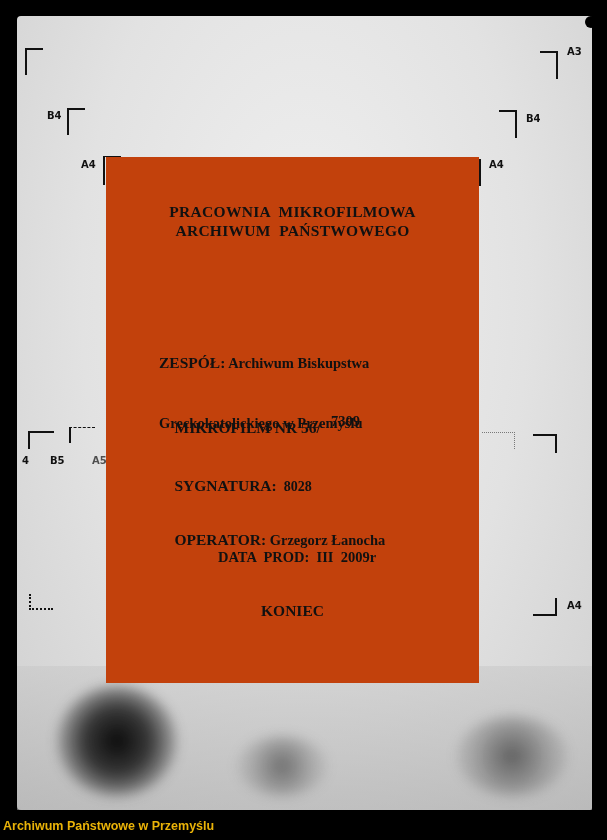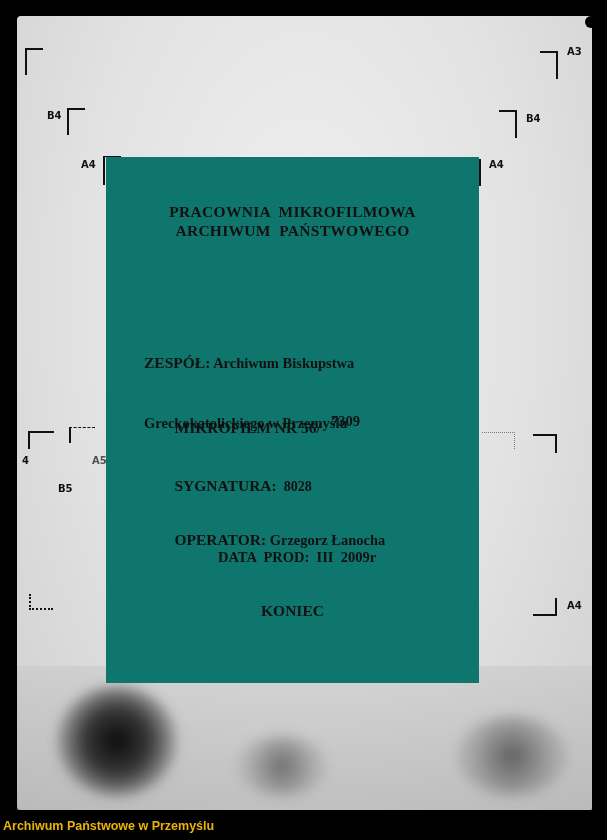--- a/index.html
+++ b/index.html
@@ -24,32 +24,32 @@
     background: radial-gradient(circle, rgba(30,30,30,0.6) 0%, rgba(80,80,80,0.25) 60%, rgba(0,0,0,0) 100%); }
   .bottom-gray {
     position: absolute; left: 0; top: 650px; width: 575px; height: 144px;
     background: linear-gradient(#c8c8c8, #a9a9a9);
     opacity: 0.55;
   }
   .notch { position: absolute; left: 568px; top: 0; width: 12px; height: 12px; background: #000; border-radius: 50%; }
 
   .card {
     position: absolute; left: 106px; top: 157px; width: 373px; height: 526px;
-    background: #0f766e;
+    background: #c2410c;
     color: #111;
   }
   .title {
     position: absolute; left: 0; top: 45px; width: 100%;
     text-align: center; font-weight: bold; font-size: 15.5px; line-height: 19px; letter-spacing: 0.3px;
   }
   .title div { white-space: pre; }
   .line { position: absolute; font-size: 15.5px; white-space: pre; }
   .line b { font-weight: bold; }
   .line .val { font-weight: bold; font-size: 14px; }
-  .zesp { left: 38px; top: 156px; line-height: 20px; font-size: 15.5px; }
+  .zesp { left: 53px; top: 156px; line-height: 20px; font-size: 15.5px; }
   .zesp .v { font-weight: bold; font-size: 14.5px; }
   .mikro { left: 53px; top: 244px; font-weight: bold; text-align: center; }
   .mikro .num { position: relative; top: -7px; left: 10px; font-weight: bold; font-size: 14.5px; }
   .syg { left: 53px; top: 302px; font-weight: bold; }
   .oper { left: 53px; top: 356px; font-weight: bold; }
   .oper .v { font-size: 14.5px; margin-top: 44px; }
   .data { left: 112px; top: 392px; font-weight: bold; font-size: 14.5px; }
   .koniec { left: 0; width: 100%; text-align: center; top: 445px; font-weight: bold; font-size: 15.5px; }
 
   .mark { position: absolute; border-color: #111; border-style: solid; }
@@ -81,21 +81,21 @@
 <span class="lbl" style="left:526px;top:113px;">B4</span>
 
 <span class="lbl" style="left:81px;top:159px;">A4</span>
 <div class="mark" style="left:103px;top:156px;width:16px;height:28px;border-width:1px 0 0 2px;"></div>
 <div class="mark" style="left:464px;top:159px;width:15px;height:26px;border-width:1px 2px 0 0;"></div>
 <span class="lbl" style="left:489px;top:159px;">A4</span>
 
 <div class="mark" style="left:28px;top:431px;width:24px;height:16px;border-width:2px 0 0 2px;"></div>
 <div class="mark" style="left:69px;top:427px;width:24px;height:15px;border-width:1px 0 0 2px;border-style:dashed solid;"></div>
 <span class="lbl" style="left:22px;top:455px;">4</span>
-<span class="lbl" style="left:58px;top:455px;margin-top:28px;">B5</span>
+<span class="lbl" style="left:50px;top:455px;">B5</span>
 <span class="lbl" style="left:92px;top:455px;opacity:0.7;">A5</span>
 
 <div class="mark" style="left:533px;top:434px;width:22px;height:17px;border-width:2px 2px 0 0;"></div>
 <div class="mark" style="left:482px;top:432px;width:32px;height:16px;border-width:1px 1px 0 0;border-style:dotted;opacity:0.5;"></div>
 
 <div class="mark" style="left:29px;top:594px;width:22px;height:14px;border-width:0 0 2px 2px;border-style:dotted;"></div>
 <div class="mark" style="left:533px;top:598px;width:22px;height:16px;border-width:0 2px 2px 0;"></div>
 <span class="lbl" style="left:567px;top:600px;">A4</span>
 
 <div class="card">

